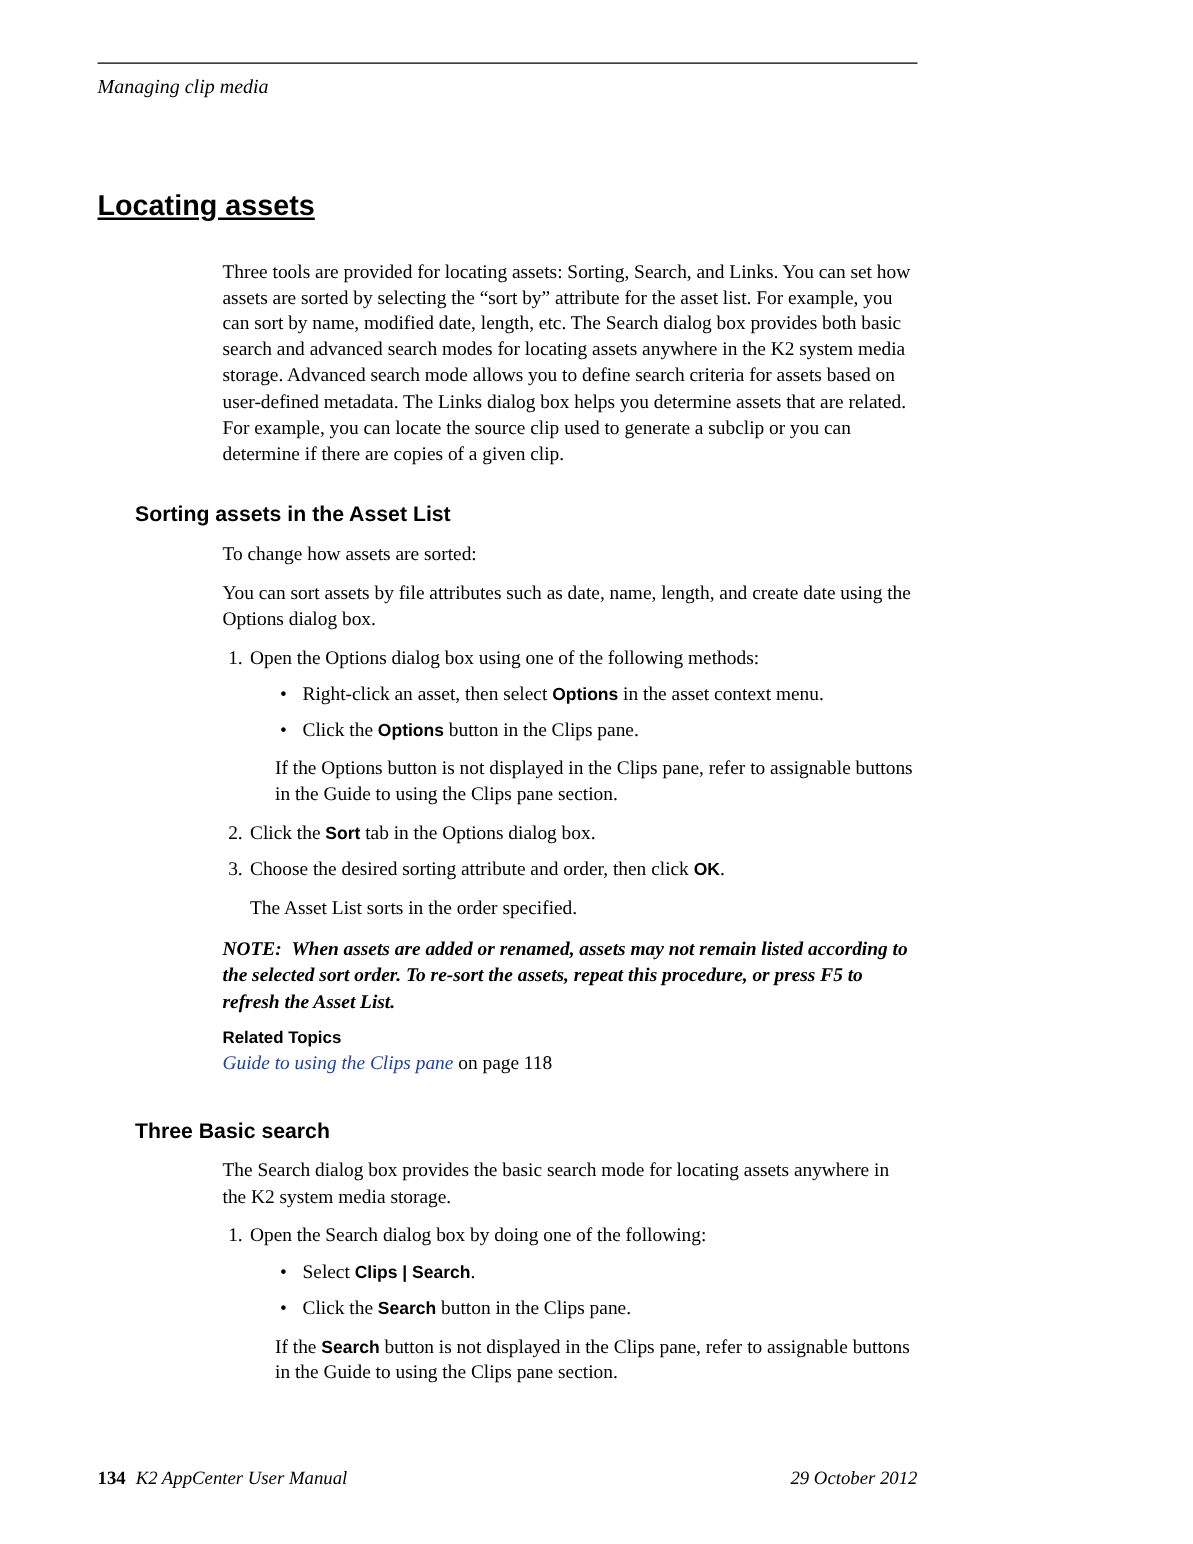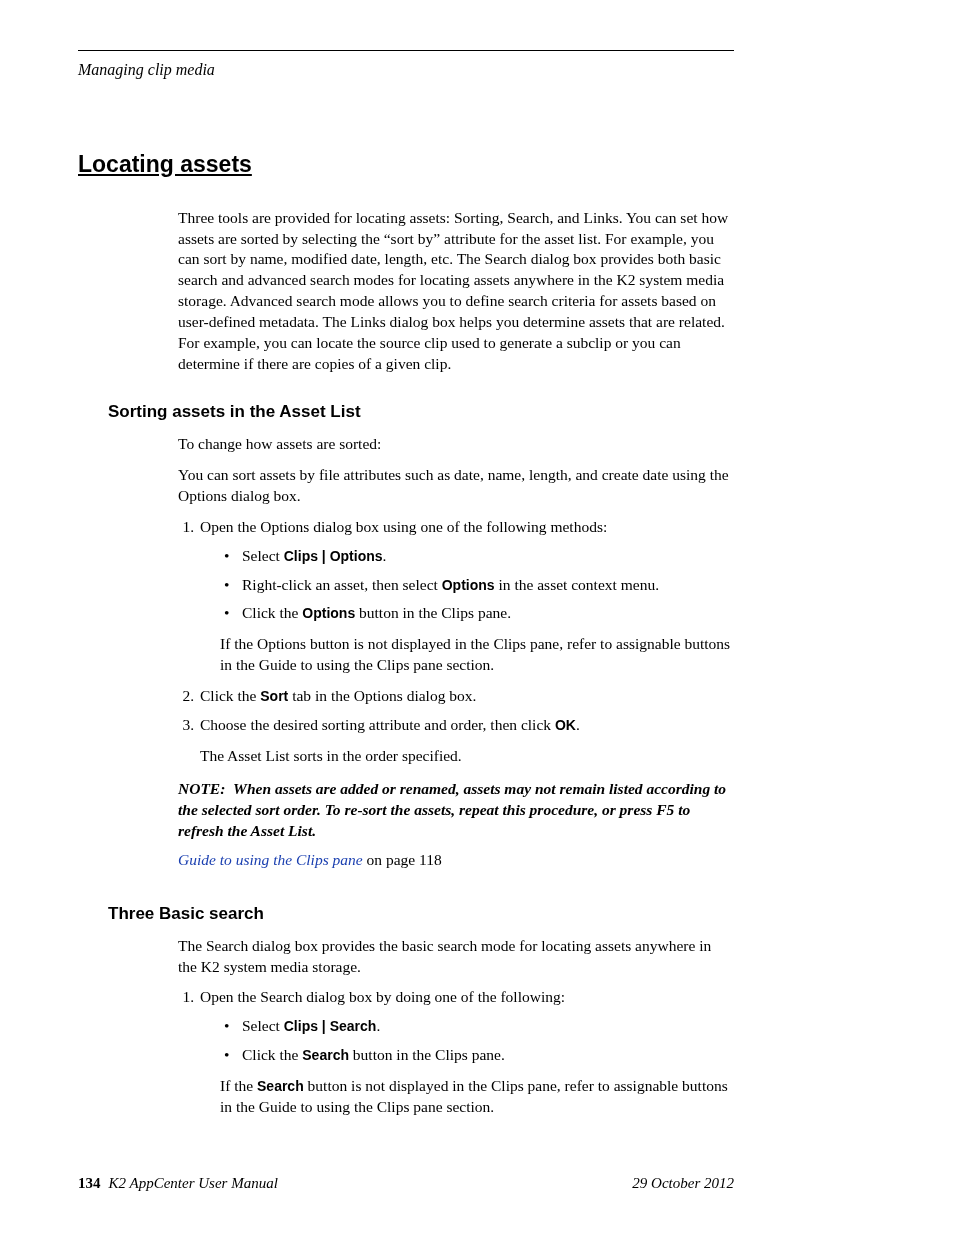--- a/index.html
+++ b/index.html
@@ -123,42 +123,40 @@
 
   <div class="body-indent">
     <p>To change how assets are sorted:</p>
     <p>You can sort assets by file attributes such as date, name, length, and create date using the Options dialog box.</p>
 
     <ol class="steps">
       <li>
         <span>Open the Options dialog box using one of the following methods:</span>
         <ul class="bullets">
           <li>
-            <span>Select </span><span class="sans-bold">Clips | Options</span><span>.</span>
-          </li>
-          <li>
             <span>Right-click an asset, then select </span><span class="sans-bold">Options</span><span> in the asset context menu.</span>
           </li>
           <li>
             <span>Click the </span><span class="sans-bold">Options</span><span> button in the Clips pane.</span>
           </li>
         </ul>
         <div class="step-followup">If the Options button is not displayed in the Clips pane, refer to assignable buttons in the Guide to using the Clips pane section.</div>
       </li>
       <li>
         <span>Click the </span><span class="sans-bold">Sort</span><span> tab in the Options dialog box.</span>
       </li>
       <li>
         <span>Choose the desired sorting attribute and order, then click </span><span class="sans-bold">OK</span><span>.</span>
         <div class="step-followup" style="margin-left:0;">The Asset List sorts in the order specified.</div>
       </li>
     </ol>
 
     <p class="note">NOTE:&nbsp;&nbsp;When assets are added or renamed, assets may not remain listed according to the selected sort order. To re-sort the assets, repeat this procedure, or press F5 to refresh the Asset List.</p>
 
+    <div class="related-heading">Related Topics</div>
     <div>
       <span class="related-link">Guide to using the Clips pane</span><span> on page 118</span>
     </div>
   </div>
 
   <h2 class="subsection" style="margin-top:32px;">Three Basic search</h2>
 
   <div class="body-indent">
     <p>The Search dialog box provides the basic search mode for locating assets anywhere in the K2 system media storage.</p>
 

